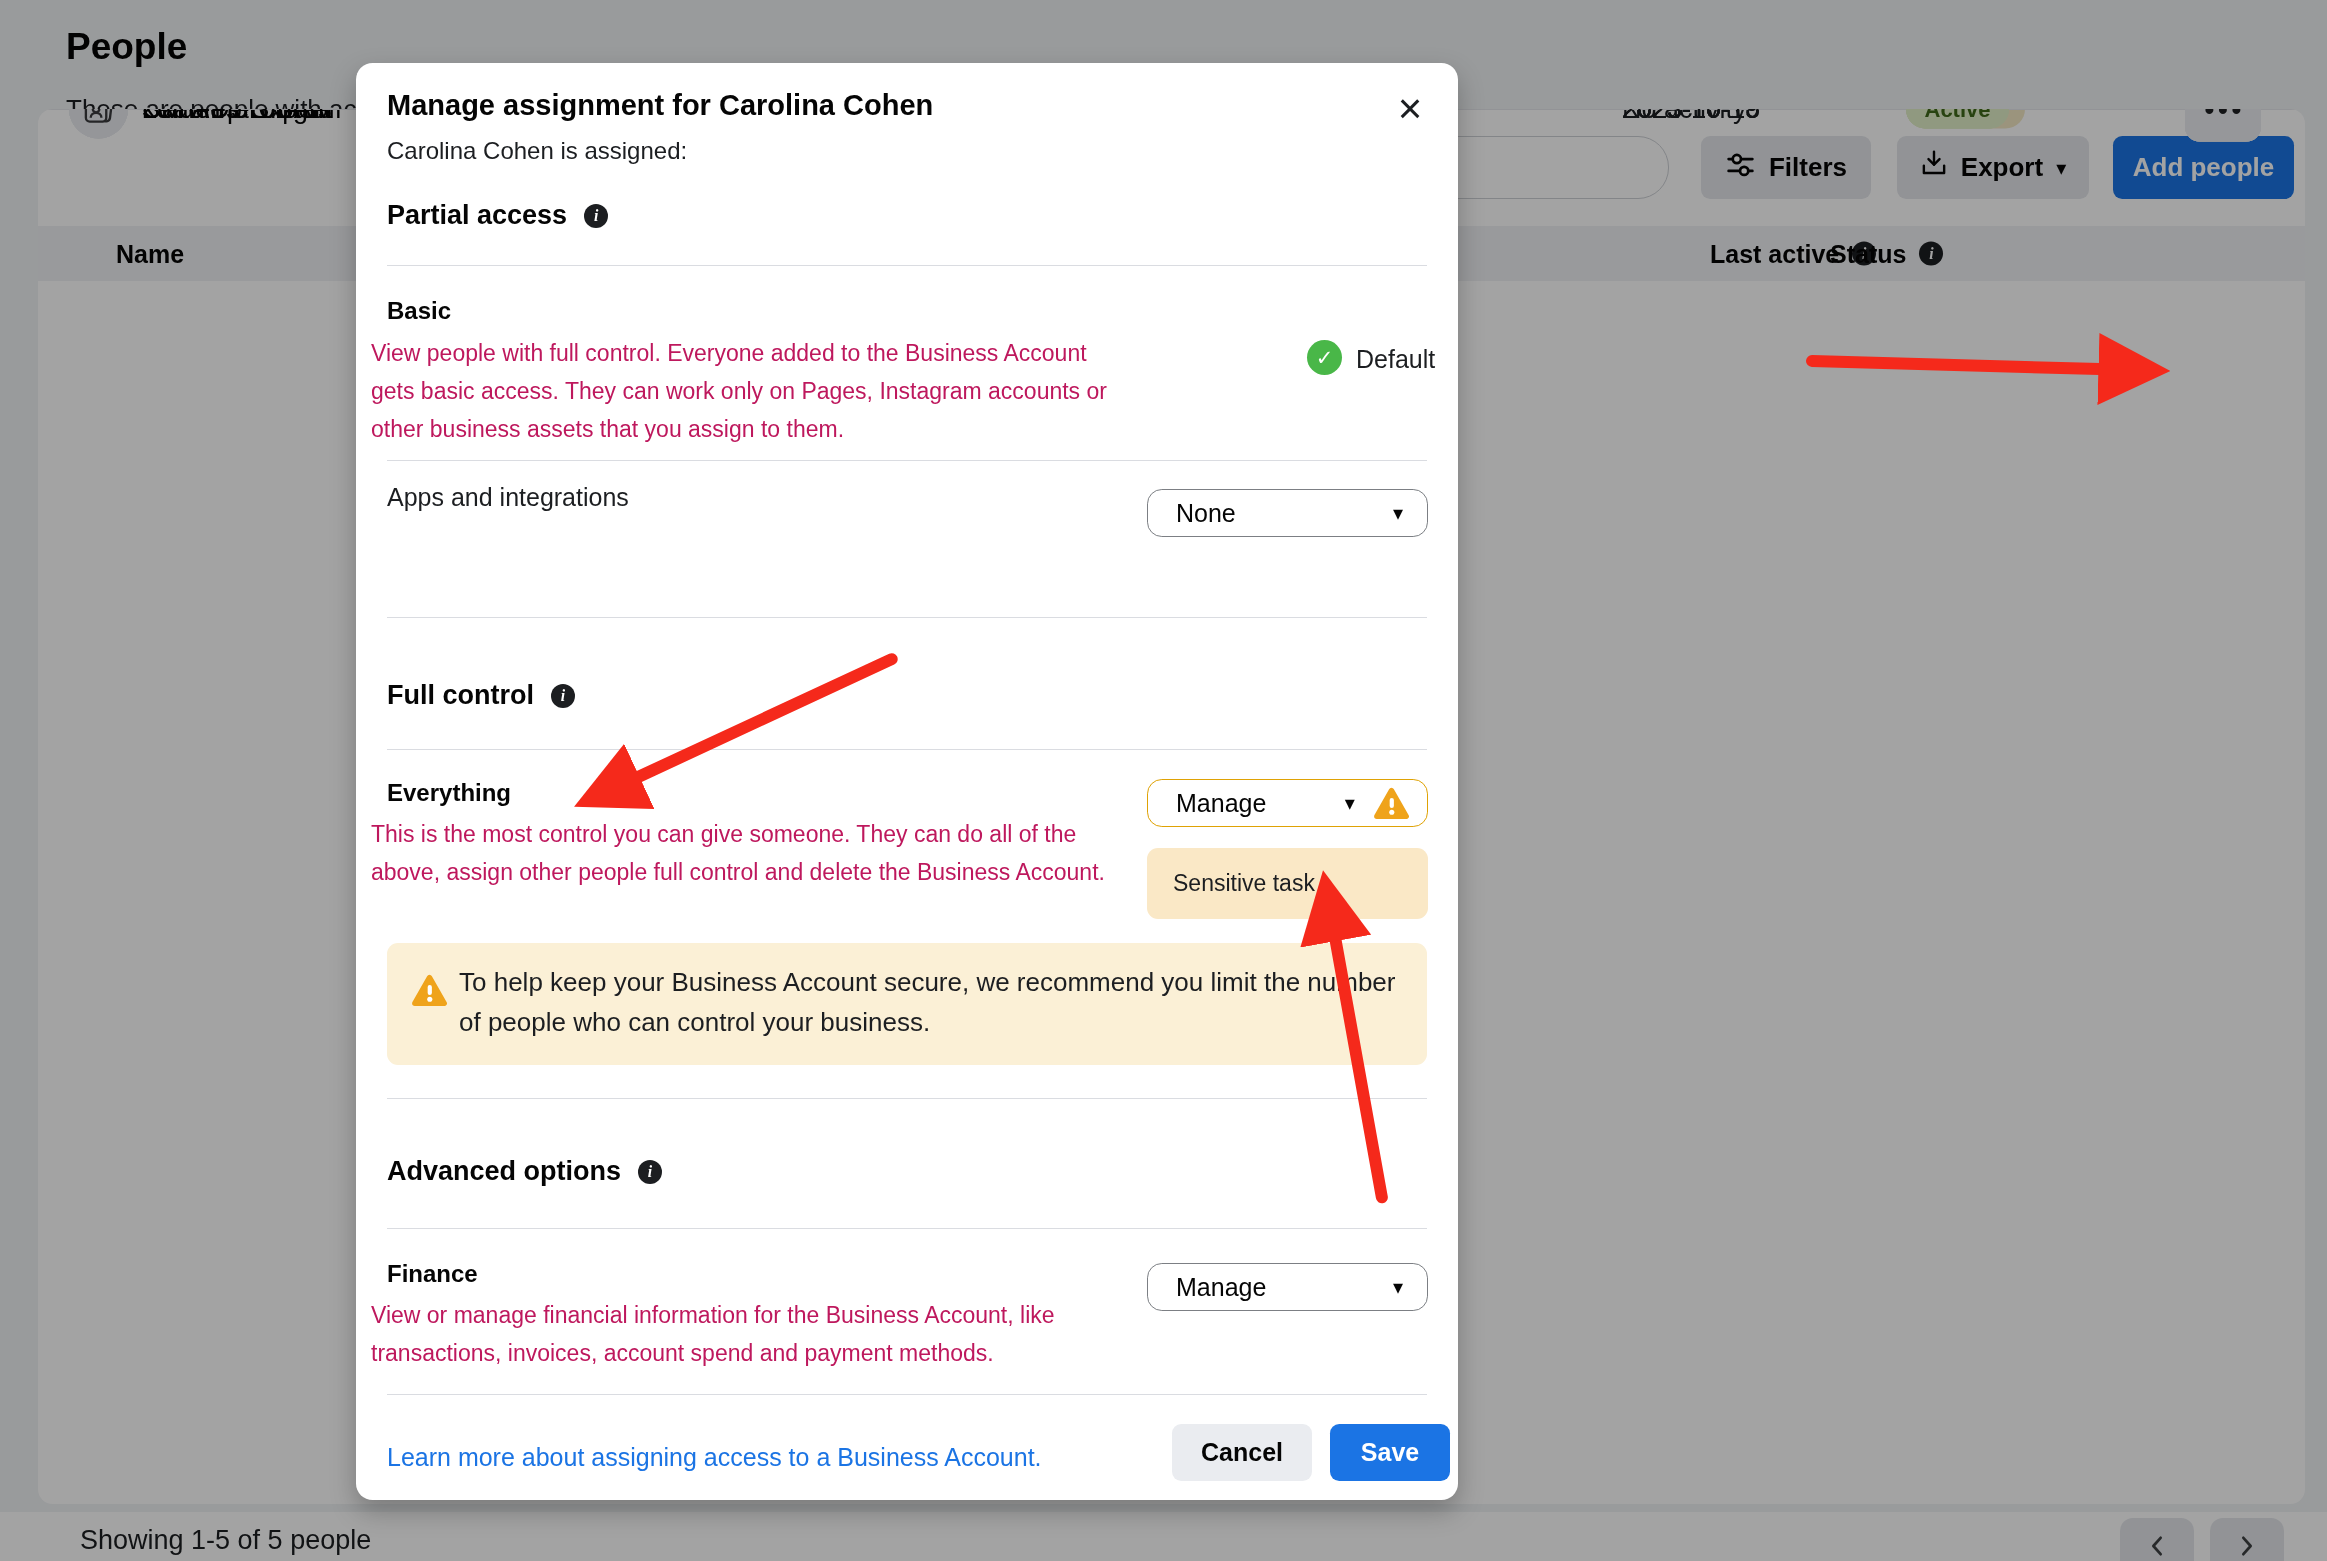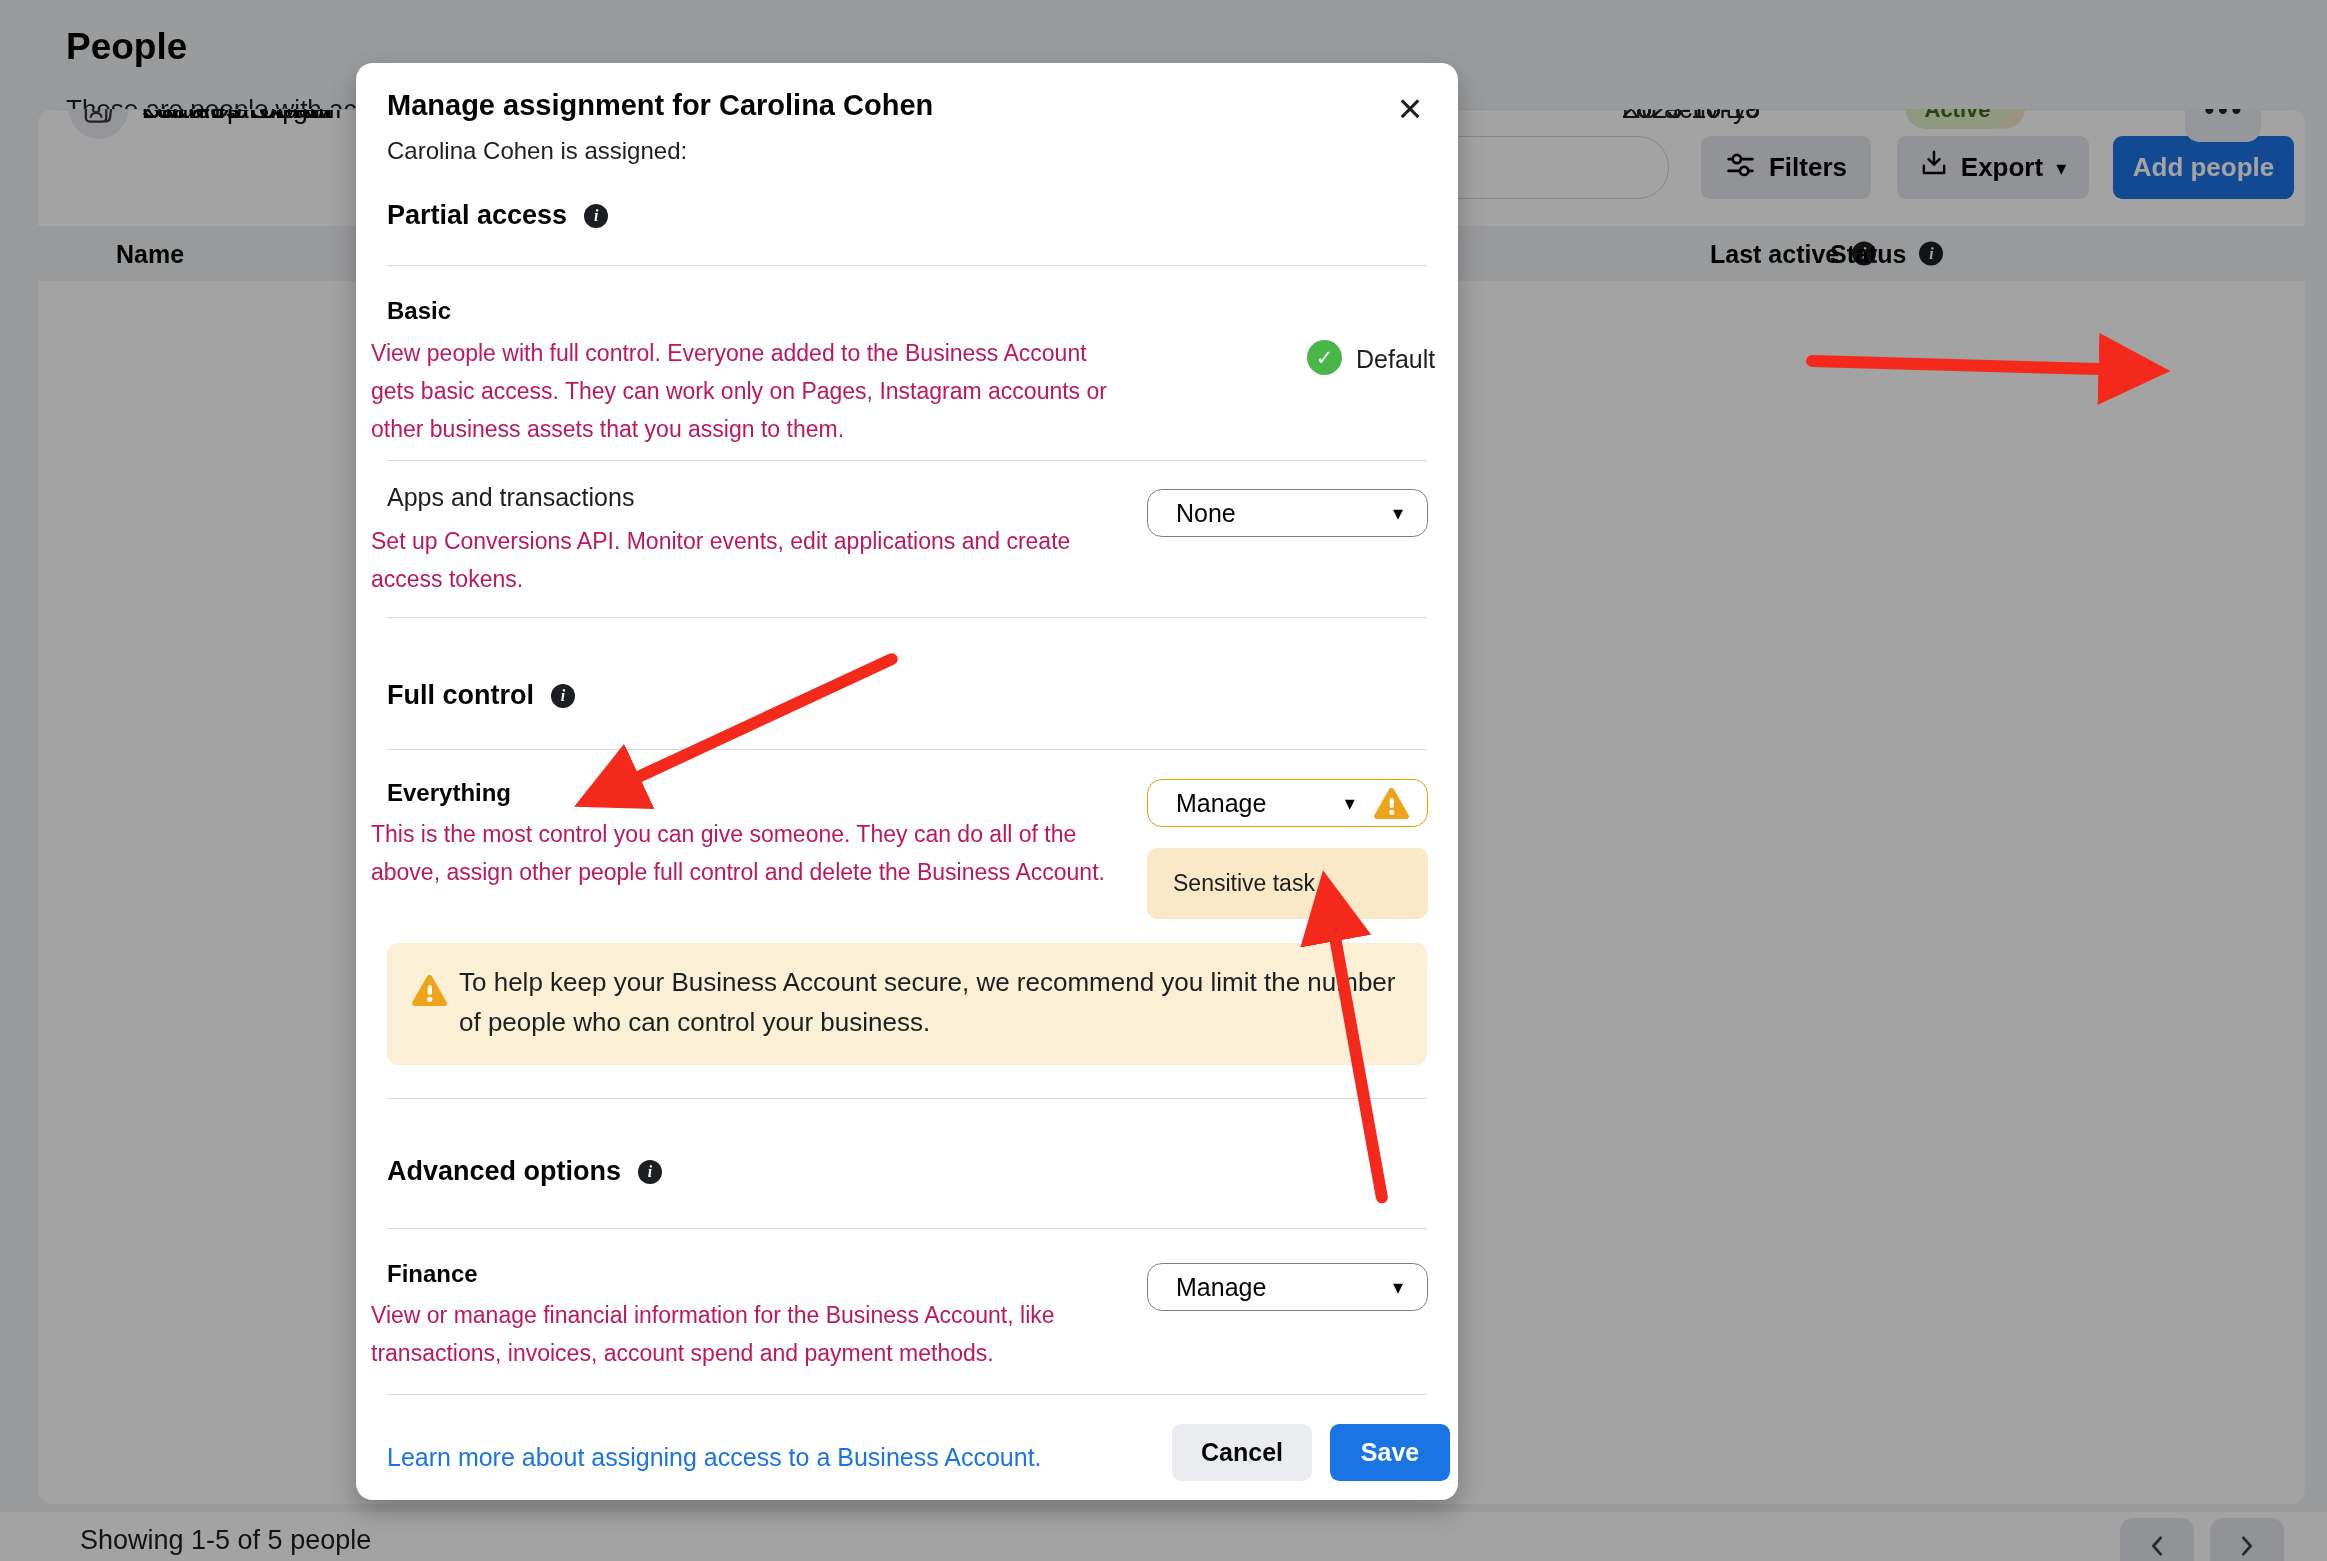--- a/index.html
+++ b/index.html
@@ -305,22 +305,21 @@
     <div class="m-abs m-hr hr1"></div>
 
     <div class="m-abs m-item-title t-basic">Basic</div>
     <div class="m-abs m-desc d-basic">View people with full control. Everyone added to the Business Account gets basic access. They can work only on Pages, Instagram accounts or other business assets that you assign to them.</div>
     <div class="m-abs m-check chk">
         <span>✓</span>
       </div>
     <div class="m-abs m-default lbl-def">Default</div>
     <div class="m-abs m-hr hr2"></div>
 
-    <div class="m-abs m-item-title-reg t-apps">Apps and transactions</div>
-    <div class="m-abs m-desc d-apps">Set up Conversions API. Monitor events, edit applications and create access tokens.</div>
+    <div class="m-abs m-item-title-reg t-apps">Apps and integrations</div>
     <div class="m-abs dd dd-none">
       <span class="dd-label">None</span>
       <span class="caret">▾</span>
     </div>
     <div class="m-abs m-hr hr3"></div>
 
     <div class="m-abs m-h2 f-heading">
       <span>Full control</span>
       <span class="info-i">i</span>
     </div>

